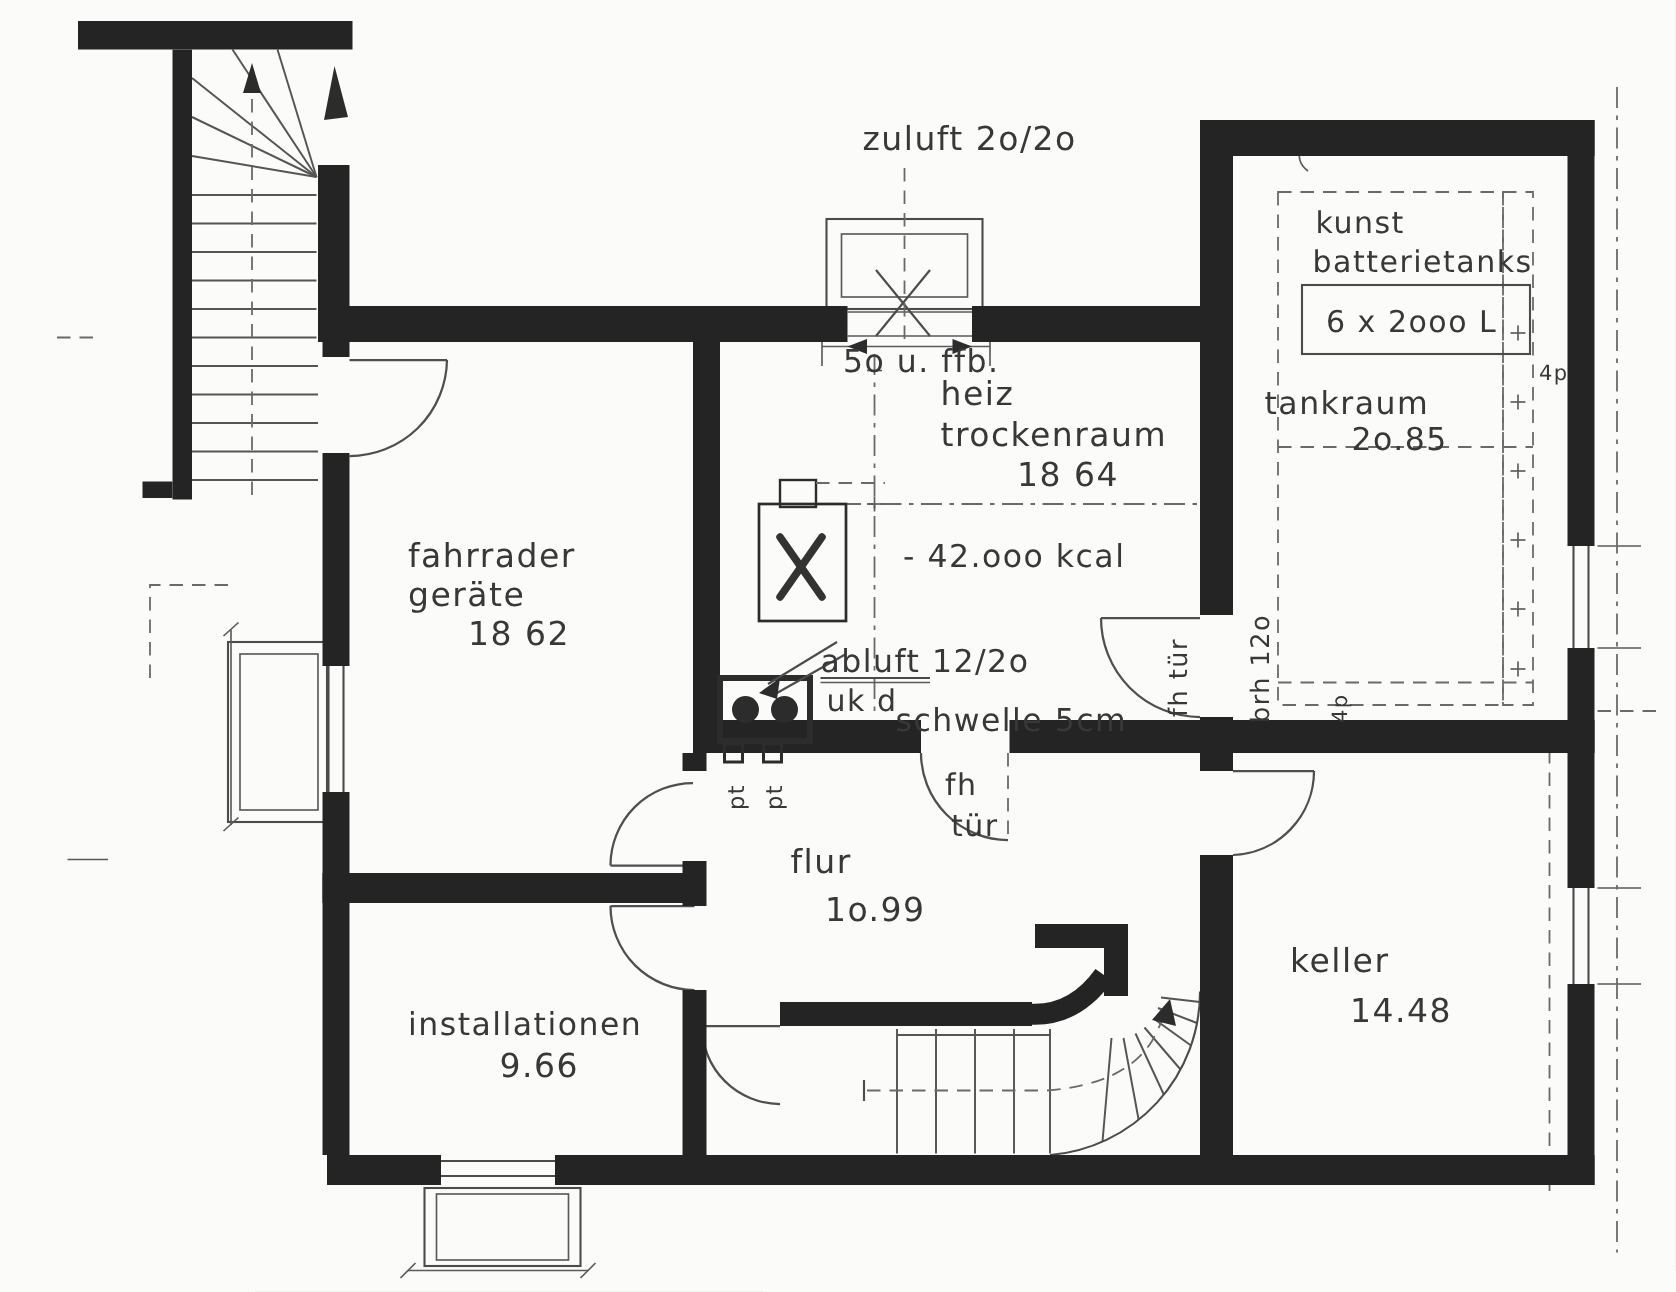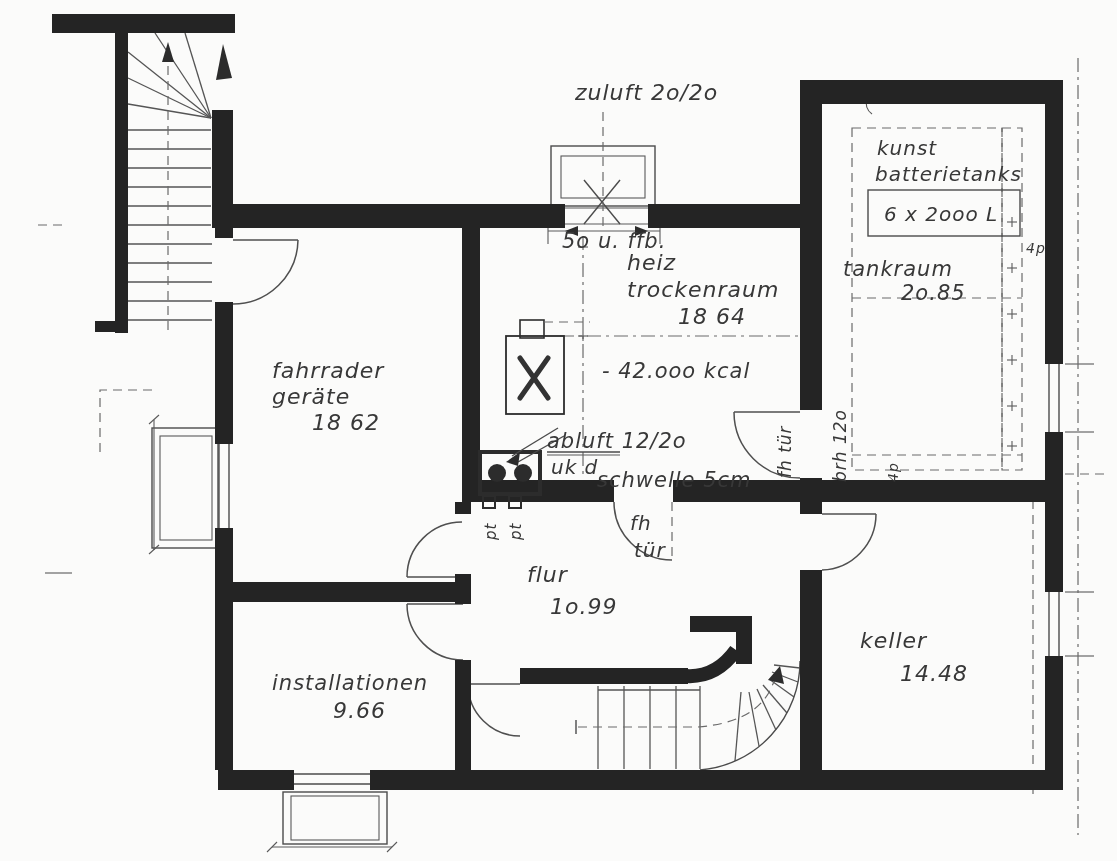--- a/index.html
+++ b/index.html
@@ -1,17 +1,17 @@
 <!DOCTYPE html>
 <html><head>
 <meta charset="utf-8">
 <style>
   html,body{margin:0;padding:0;background:#e8e8e6;}
   .plan-frame{width:1117px;height:861px;background:#fbfbfa;position:relative;overflow:hidden;
-    font-family:"DejaVu Sans", sans-serif;font-style:italic;}
+    font-family:"DejaVu Sans", sans-serif;}
   svg{display:block}
   text{fill:#383838;letter-spacing:1px;font-family:"DejaVu Sans", sans-serif;}
   .t22{font-size:22px}.t21{font-size:21px}.t20{font-size:20px}.t17{font-size:17px}
   .t15{font-size:15px}.t14{font-size:14px}
   .wall{fill:#242424;stroke:none}
   .thin{stroke:#4b4b4b;stroke-width:1.4;fill:none}
   .thin2{stroke:#5a5a5a;stroke-width:1.1;fill:none}
   .dash{stroke:#6a6a6a;stroke-width:1.2;fill:none;stroke-dasharray:9 6}
   .dashdot{stroke:#6a6a6a;stroke-width:1.2;fill:none;stroke-dasharray:14 5 3 5}
   .arc{stroke:#4f4f4f;stroke-width:1.5;fill:none}

